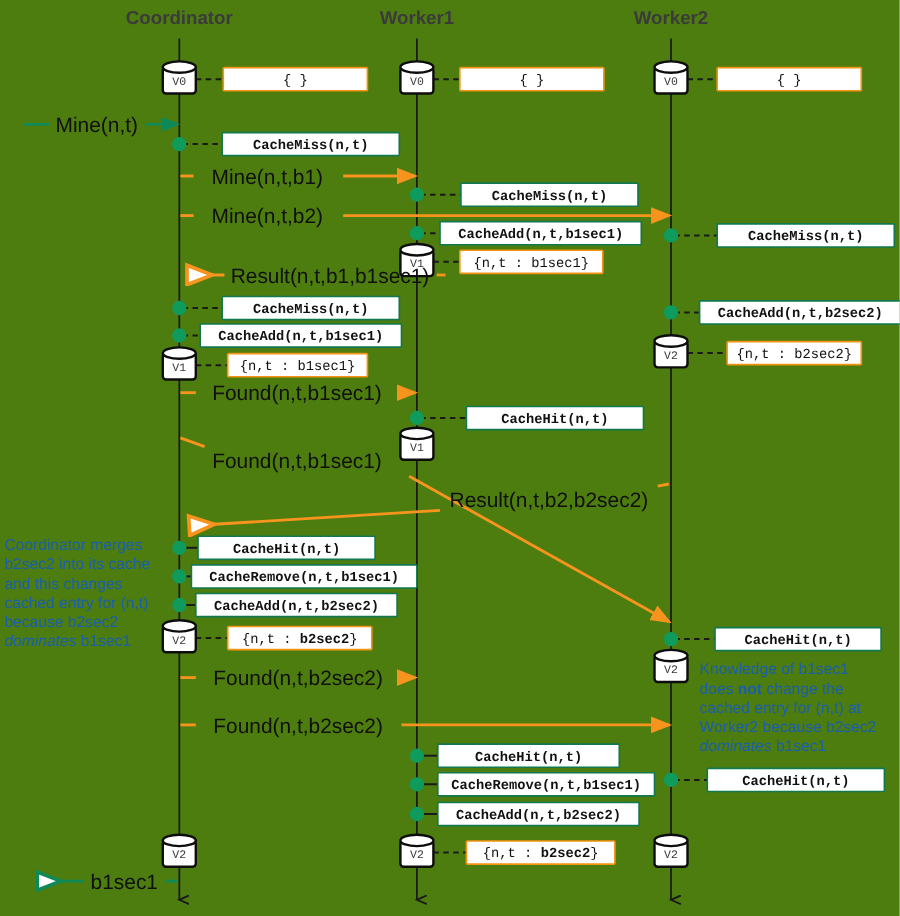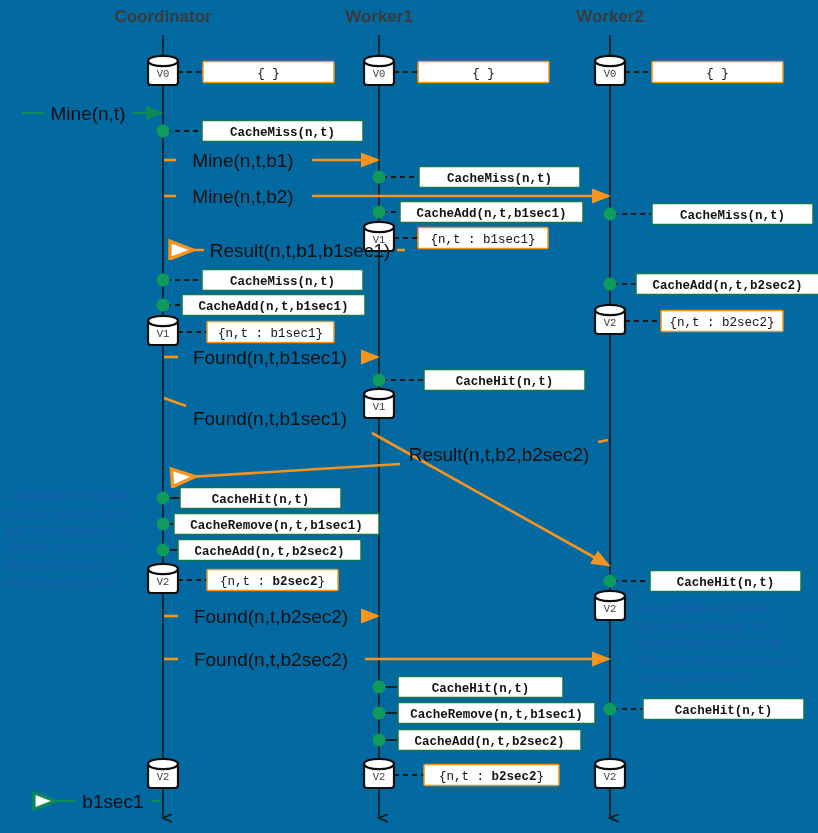--- a/index.html
+++ b/index.html
@@ -9,21 +9,21 @@
     background: #ffffff;
   }
   body {
     font-family: "Liberation Sans", sans-serif;
   }
   #stage {
     position: relative;
     width: 818px;
     height: 833px;
     overflow: hidden;
-    background: #0369a1;
+    background: #4d7c0f;
     text-align: center;
   }
   #svgroot {
     position: absolute;
     left: 0;
     top: 0;
     width: 818px;
     height: 833px;
   }
   .lane-header {

